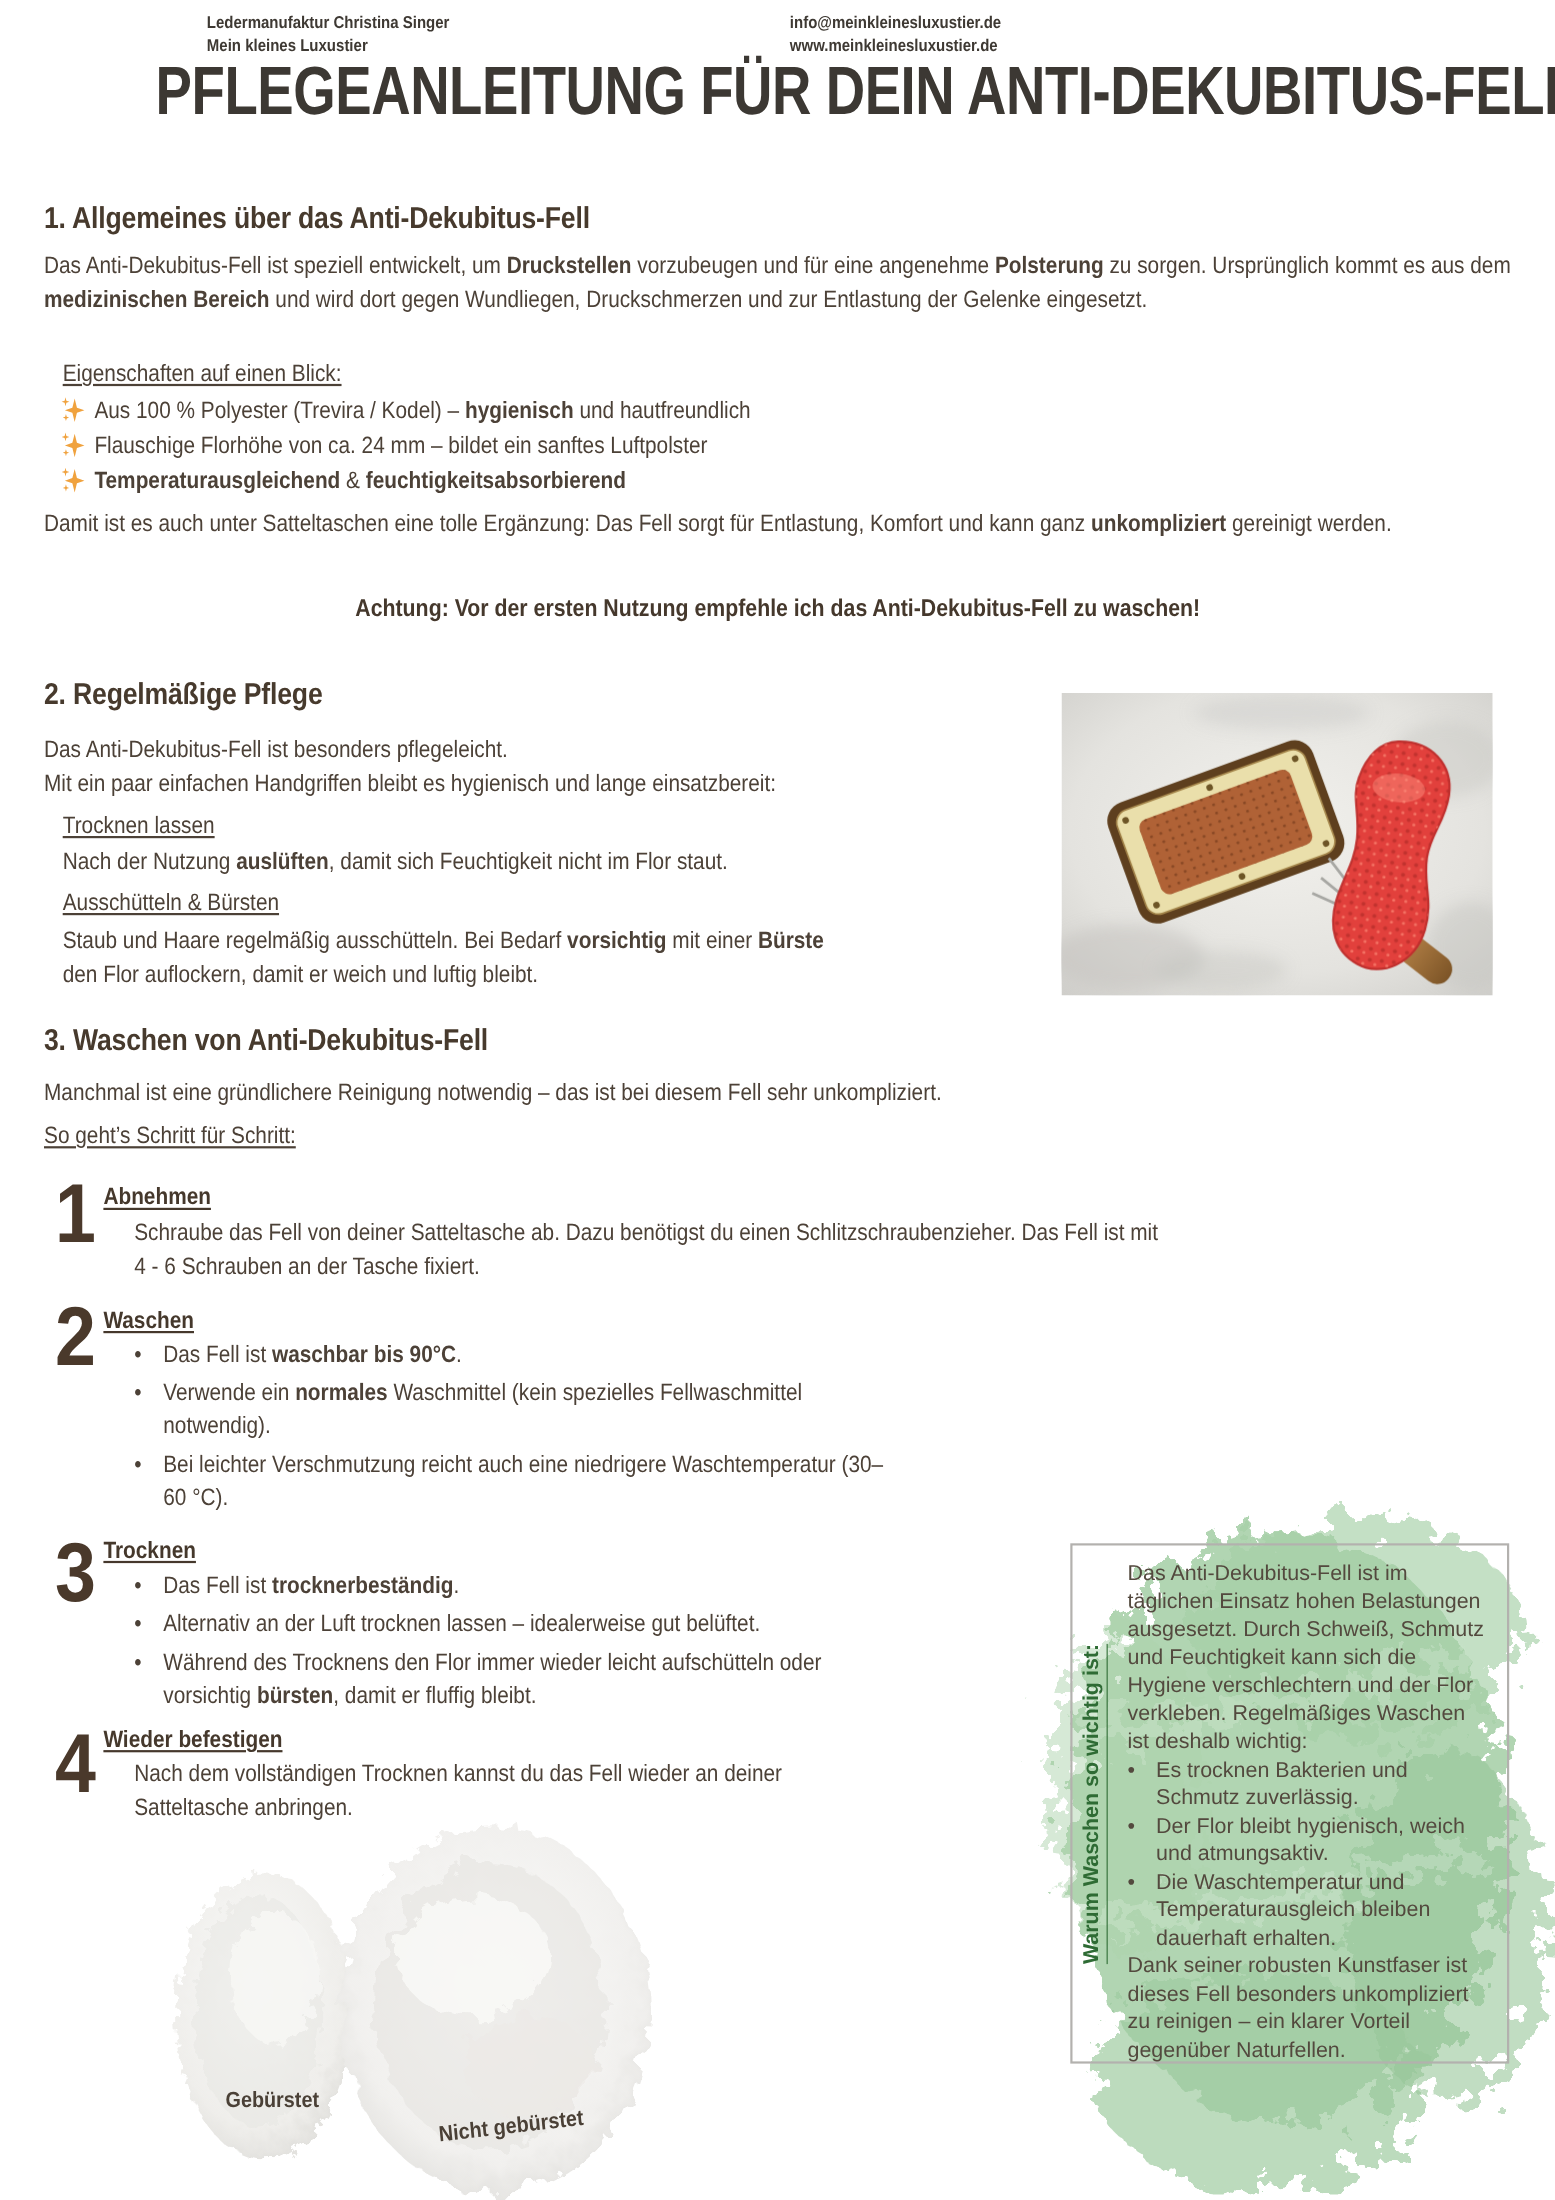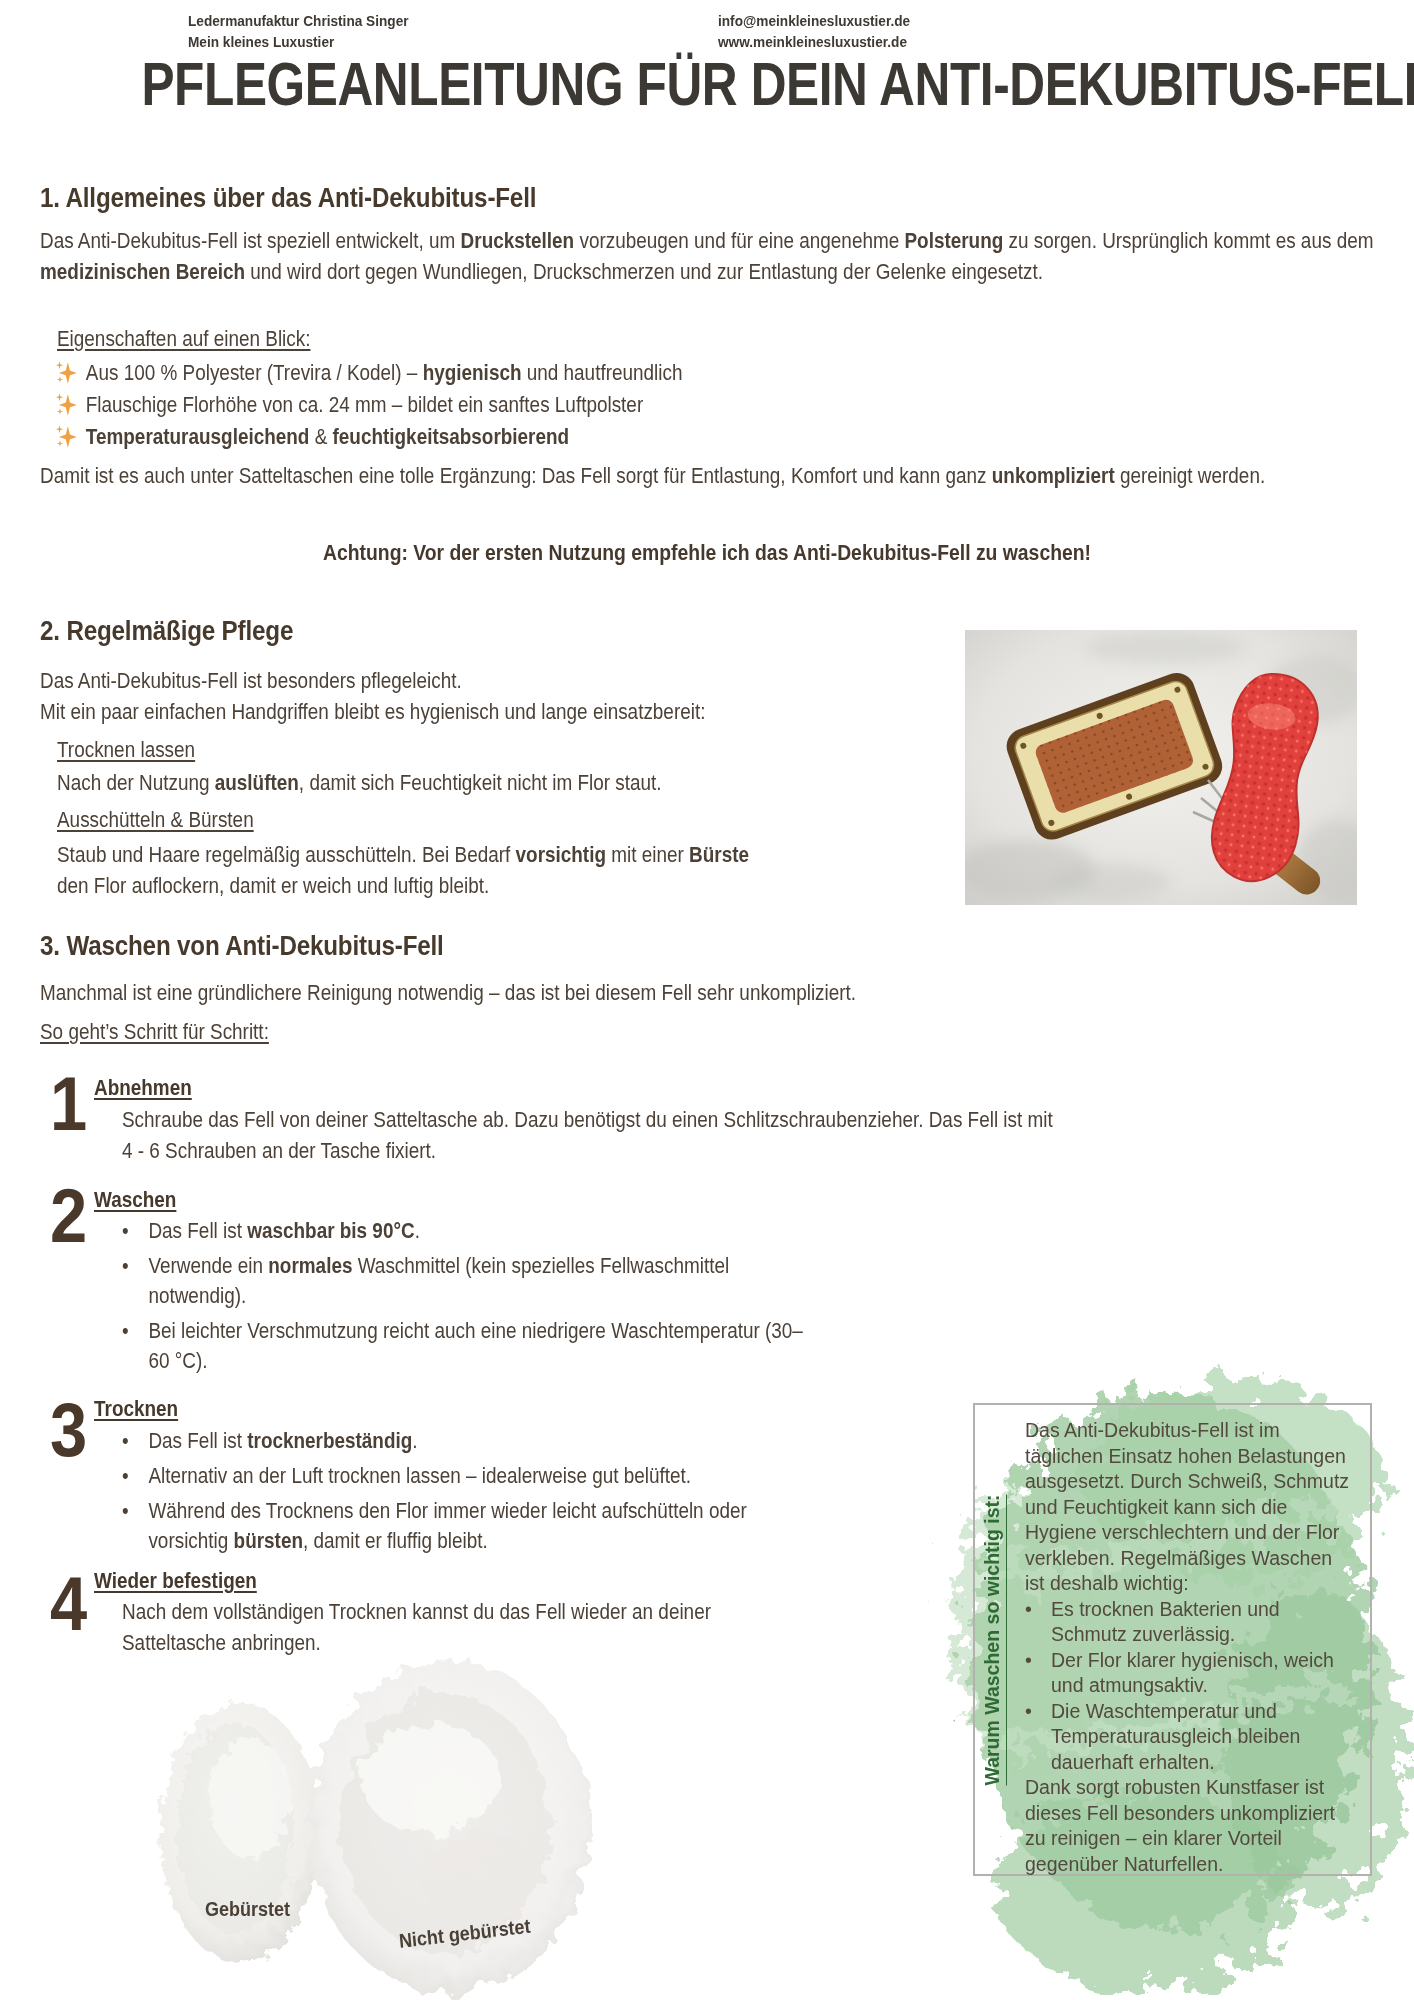--- a/index.html
+++ b/index.html
@@ -268,27 +268,27 @@
   <div class="abs infobox">
     <div class="vlabel">Warum Waschen so wichtig ist:</div>
     <div class="ibody">
       <p>Das Anti-Dekubitus-Fell ist im täglichen Einsatz hohen Belastungen ausgesetzt. Durch Schweiß, Schmutz und Feuchtigkeit kann sich die Hygiene verschlechtern und der Flor verkleben. Regelmäßiges Waschen ist deshalb wichtig:</p>
       <div class="brow">
           <span class="bdot">•</span>
           <span>Es trocknen Bakterien und Schmutz zuverlässig.</span>
         </div>
       <div class="brow">
           <span class="bdot">•</span>
-          <span>Der Flor klarer hygienisch, weich und atmungsaktiv.</span>
+          <span>Der Flor bleibt hygienisch, weich und atmungsaktiv.</span>
         </div>
       <div class="brow">
           <span class="bdot">•</span>
           <span>Die Waschtemperatur und Temperaturausgleich bleiben dauerhaft erhalten.</span>
         </div>
-      <p>Dank sorgt robusten Kunstfaser ist dieses Fell besonders unkompliziert zu reinigen – ein klarer Vorteil gegenüber Naturfellen.</p>
+      <p>Dank seiner robusten Kunstfaser ist dieses Fell besonders unkompliziert zu reinigen – ein klarer Vorteil gegenüber Naturfellen.</p>
     </div>
   </div>
 
   <div class="abs fleece">
     <svg viewBox="0 0 465 352">
       <defs>
         <radialGradient id="fw1" cx="45%" cy="40%" r="70%">
           <stop offset="0%" stop-color="#fbfbfa"></stop>
             <stop offset="70%" stop-color="#efeeeb"></stop>
             <stop offset="100%" stop-color="#d9d8d4"></stop>

